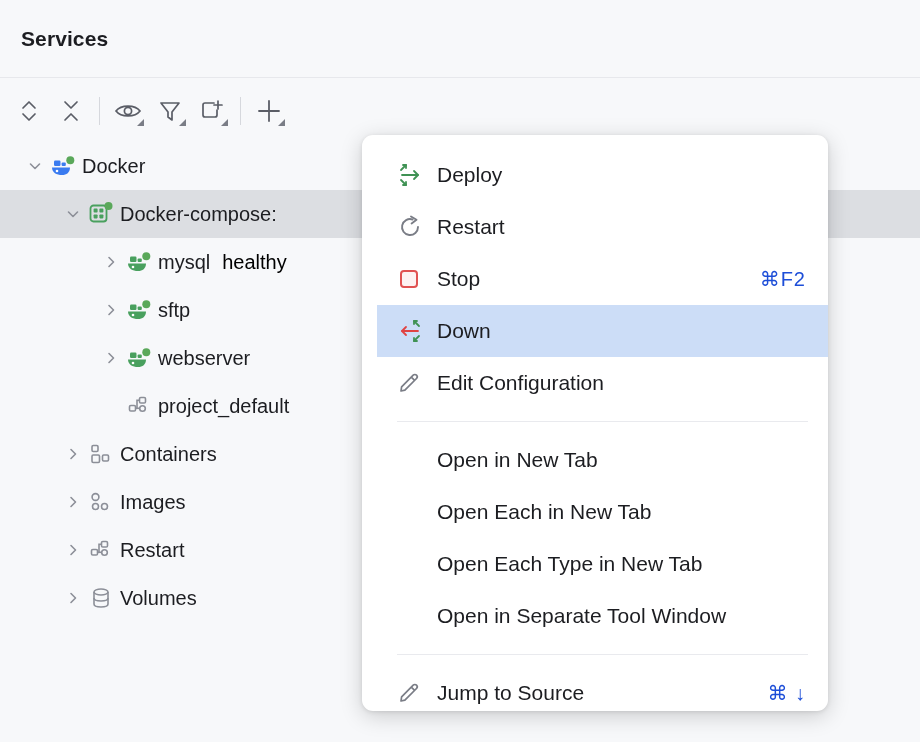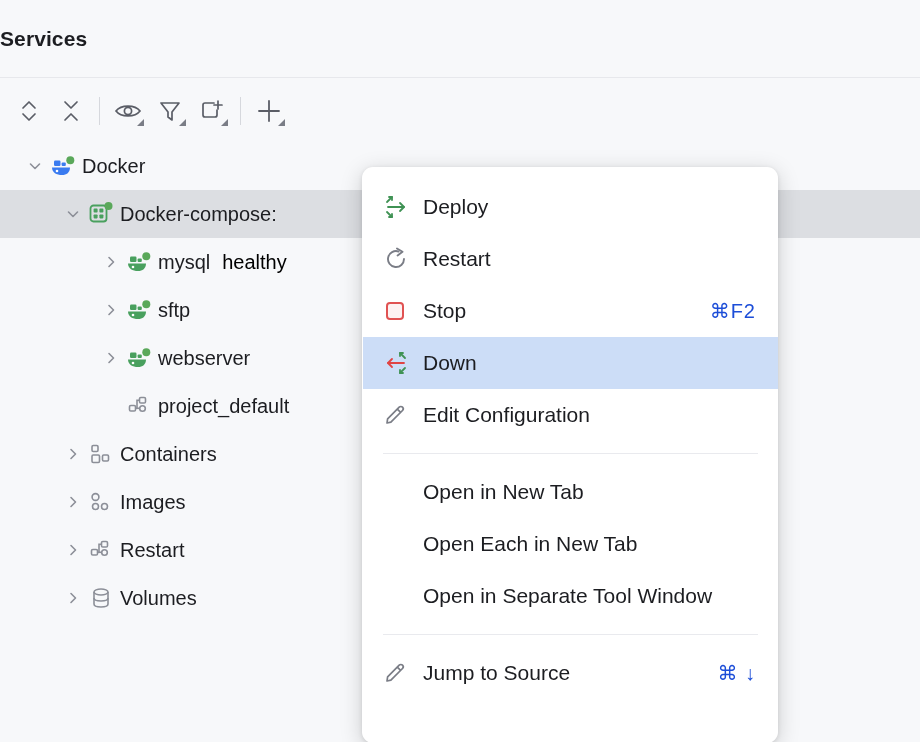--- a/index.html
+++ b/index.html
@@ -8,21 +8,21 @@
     font-family: "Liberation Sans", sans-serif;
     background: #f7f8fa;
     overflow: hidden;
   }
   #app { position: relative; width: 920px; height: 742px; background: #f7f8fa; }
 
   
   .header {
     position: absolute; top: 0; left: 0; width: 920px; height: 78px;
     background: #f7f8fa; border-bottom: 1px solid #e7e8ec;
-    display: flex; align-items: center; 
+    display: flex; align-items: center; padding-left: 21px;
   }
   .header-title { font-size: 21px; font-weight: bold; color: #1c1d21; letter-spacing: 0.1px; }
 
   
   .toolbar {
     position: absolute; top: 79px; left: 0; width: 920px; height: 63px;
     background: #f7f8fa; display: flex; align-items: center; padding-left: 8px;
   }
   .tb-btn {
     width: 42px; height: 42px; display: flex; align-items: center; justify-content: center;
@@ -40,25 +40,24 @@
   }
   .row.selected { background: #dcdee2; }
   .arrow { width: 26px; display: flex; align-items: center; justify-content: center; flex: 0 0 26px; cursor: pointer; }
   .arrow.empty { visibility: hidden; }
   .ricon { width: 30px; display: flex; align-items: center; justify-content: center; flex: 0 0 30px; }
   .rlabel { margin-left: 4px; }
   .rsub { margin-left: 12px; color: #000000; }
 
   
   .menu {
-    position: absolute; left: 362px; top: 135px; width: 416px; height: 576px;
+    position: absolute; left: 362px; top: 135px; width: 466px; height: 576px;
     background: #ffffff; border-radius: 11px;
     box-shadow: 0 5px 22px rgba(0,0,0,0.18), 0 1px 4px rgba(0,0,0,0.10);
-    padding: 14px 0 14px 1px;
-    margin-top: 32px;
+    padding: 14px 0 14px 15px;
   }
   .mi {
     position: relative; height: 52px; display: flex; align-items: center;
     padding: 0 22px 0 20px; font-size: 21px; color: #1c1d21; cursor: default;
   }
   .mi.highlight { background: #ccddf7; }
   .mi-icon { width: 40px; flex: 0 0 40px; display: flex; align-items: center; }
   .mi-label { flex: 1 1 auto; }
   .mi-short { color: #1d4ed8; font-size: 20px; letter-spacing: 1px; }
   .msep { height: 1px; background: #e9eaee; margin: 12px 20px; }
@@ -395,20 +394,24 @@
       <div class="mi">
         <div class="mi-icon"></div>
         <span class="mi-label">Open in New Tab</span>
       </div>
       <div class="mi">
         <div class="mi-icon"></div>
         <span class="mi-label">Open Each in New Tab</span>
       </div>
       <div class="mi">
         <div class="mi-icon"></div>
+        <span class="mi-label">Open Each Type in New Tab</span>
+      </div>
+      <div class="mi">
+        <div class="mi-icon"></div>
         <span class="mi-label">Open in Separate Tool Window</span>
       </div>
       <div class="msep"></div>
       <div class="mi">
         <div class="mi-icon">
           <svg width="24" height="24" viewBox="0 0 24 24">
             <g fill="none" stroke="#7a7d86" stroke-width="1.7" stroke-linejoin="round">
               <path d="M4 20 L4.6 15.8 L16.2 4.2 A2.3 2.3 0 0 1 19.5 7.5 L7.9 19.1 Z"></path>
               <path d="M14.3 6.1 L17.6 9.4"></path>
             </g>

